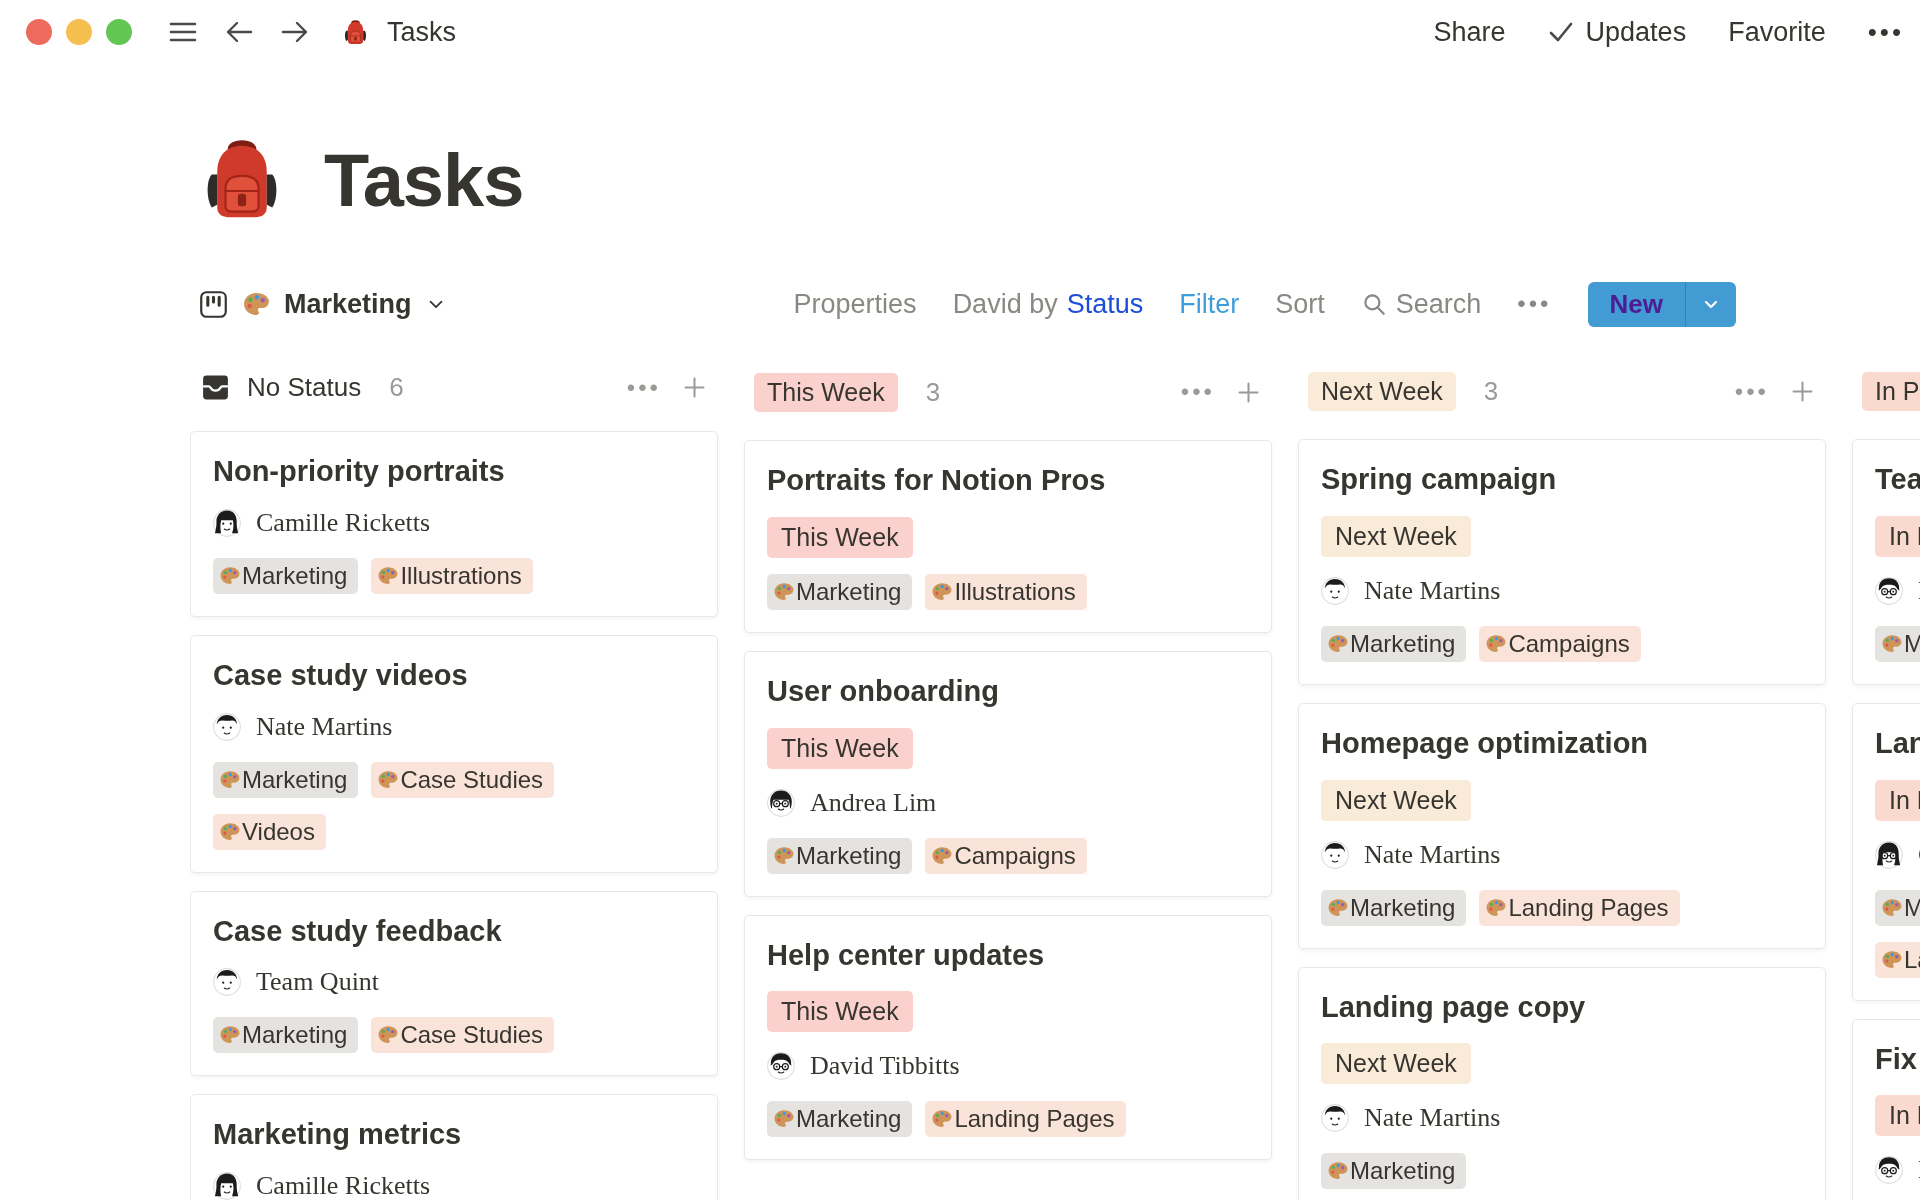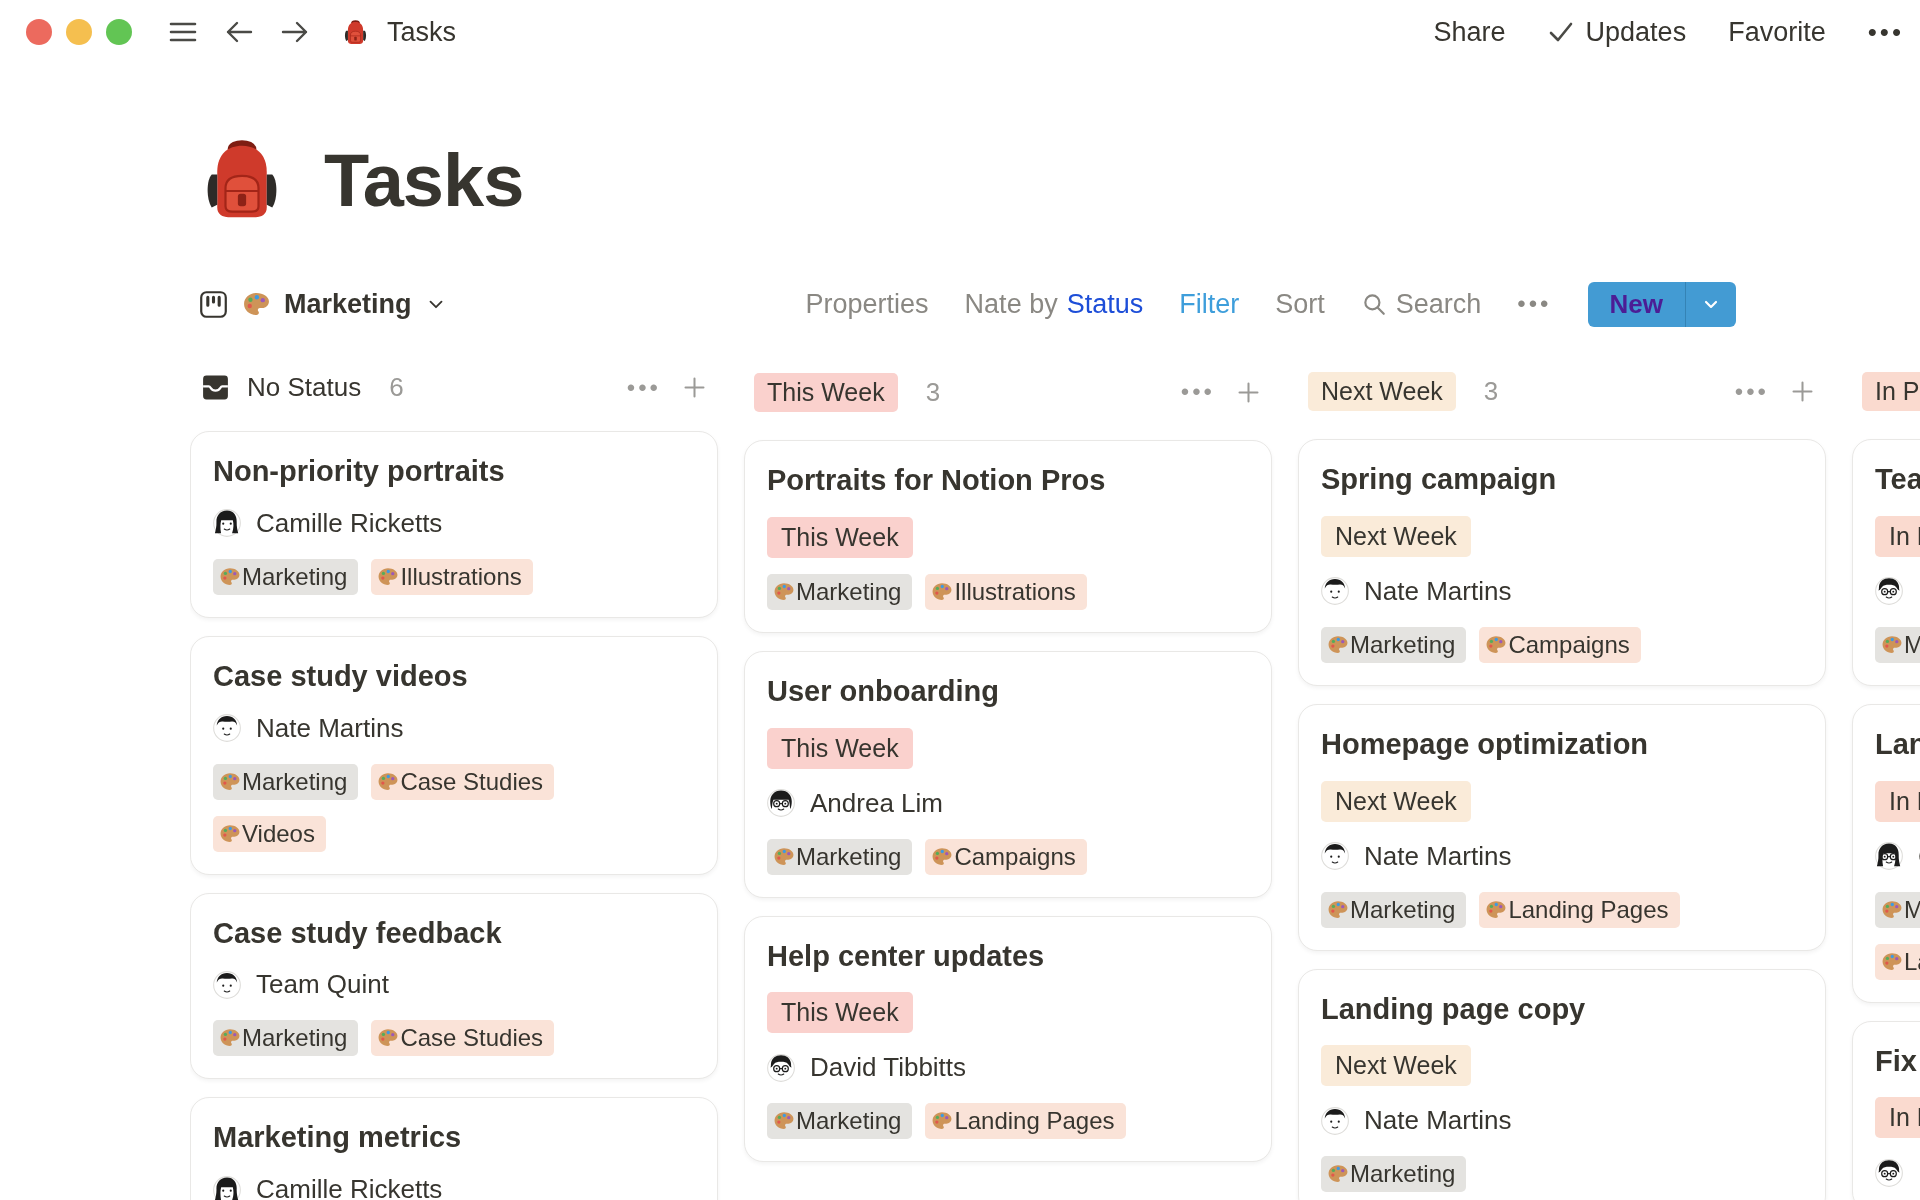--- a/index.html
+++ b/index.html
@@ -39,26 +39,26 @@
   .board { position:absolute; left:190px; top:372px; right:0; bottom:0;
     display:flex; gap:26px; overflow:hidden; }
   .column { width:528px; flex:none; display:flex; flex-direction:column; }
   .col-header { height:40px; display:flex; align-items:center; padding:0 10px; margin-bottom:28px; }
   .col-title-plain { display:flex; align-items:center; gap:16px; font-size:26px; font-weight:500; }
   .col-badge { font-size:25px; padding:5px 13px; border-radius:5px; white-space:nowrap; }
   .col-count { color:#9B9A97; font-size:26px; margin-left:28px; }
   .col-actions { margin-left:auto; display:flex; align-items:center; gap:20px; color:#9B9A97; }
   .col-dots { font-size:24px; letter-spacing:3px; cursor:pointer; }
   .cards { display:flex; flex-direction:column; gap:18px; }
-  .card { background:#fff; border:1px solid #E9E8E6; border-radius:19px;
+  .card { background:#fff; border:1px solid #E9E8E6; border-radius:5px;
     box-shadow:0 2px 4px rgba(15,15,15,0.05); padding:22px; cursor:pointer; }
   .card-title { font-size:29px; font-weight:600; line-height:1.2; white-space:nowrap; overflow:hidden; }
   .status-badge { display:inline-block; margin-top:19px; font-size:25px; padding:6px 14px;
     border-radius:5px; white-space:nowrap; }
-  .person { display:flex; align-items:center; gap:15px; margin-top:19px; font-size:26px; white-space:nowrap; }
+  .person { display:flex; align-items:center; gap:15px; margin-top:19px; font-size:26px; white-space:nowrap;font-family:Liberation Serif, serif; }
   .tag-row { display:flex; gap:13px; margin-top:16px; }
   .person + .tag-row, .card-title + .tag-row { margin-top:20px; }
   .chip { display:inline-flex; align-items:center; gap:1px; font-size:24px;
     padding:4px 11px 4px 6px; border-radius:5px; white-space:nowrap; }
   svg { display:block; }
 </style>
 </head>
 <body>
 
 <div class="topbar">
@@ -156,21 +156,21 @@
           <path d="M6 9.5l6 6 6-6"></path>
         </svg>
     </span>
   </span>
 
   <div class="tb-right">
     <span class="tb-item">
       <span>Properties</span>
     </span>
     <span class="tb-item">
-      <span>Nate by</span>
+      <span>David by</span>
       <span class="tb-dark">Status</span>
     </span>
     <span class="tb-item" id="filter-btn" style="color: rgb(62, 158, 219);">
       <span>Filter</span>
     </span>
     <span class="tb-item">
       <span>Sort</span>
     </span>
     <span class="tb-item">
       <span>

